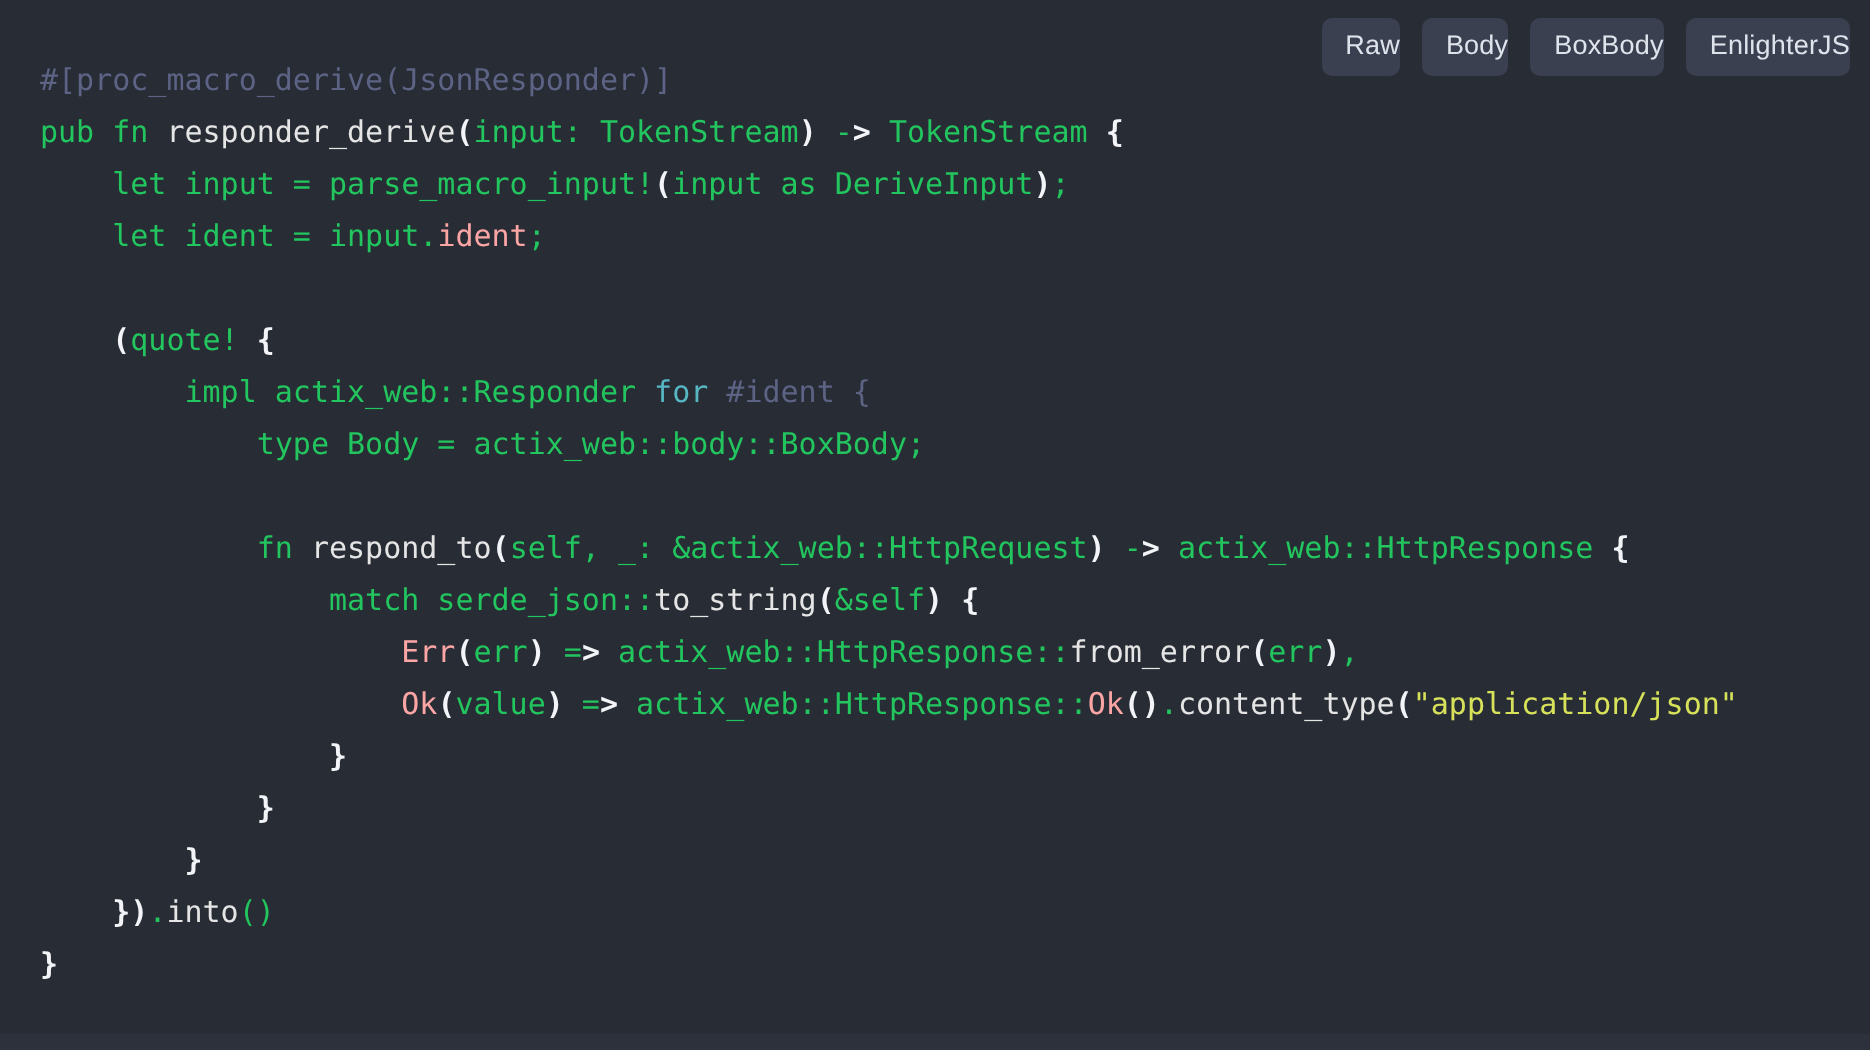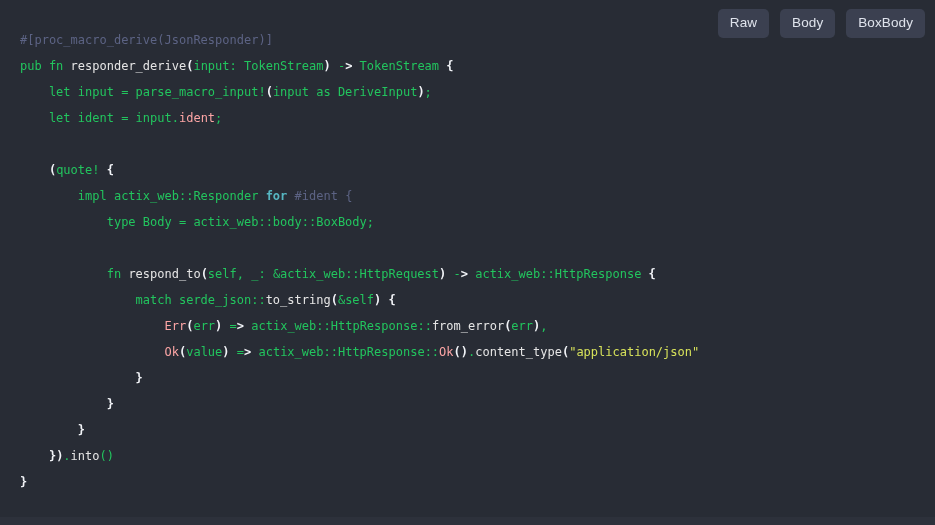--- a/index.html
+++ b/index.html
@@ -45,63 +45,64 @@
     z-index: 10;
   }
   .tool-btn {
     background: #3b4050;
     color: #dfe3ec;
     border: none;
     border-radius: 5px;
     font-family: "Liberation Sans", sans-serif;
     font-size: 13.5px;
     line-height: 1;
-    padding: 7px 12px 8px 12px;
+    padding: 7px 0 8px 12px;
     cursor: pointer;
     white-space: nowrap;
     letter-spacing: 0.1px;
   }
 
   
   #code {
     position: absolute;
     top: 27px;
     left: 20px;
     width: 915px;
     overflow: hidden;
     white-space: pre;
     font-family: "DejaVu Sans Mono", "Liberation Mono", monospace;
-    font-size: 12px;
+    font-size: 15px;
     line-height: 26px;
     color: #c8ccd4;
     -webkit-font-smoothing: antialiased;
   }
   .ln {
     height: 26px;
     white-space: pre;
     overflow: hidden;
   }
 
   
   .t-plain   { color: #22c55e; }
   .t-attr    { color: #5c6384; }
   .t-fn      { color: #e5e5e5; }
-  .t-kw      { color: #56b6c2; font-weight: bold; }
+  .t-kw      { color: #56b6c2; font-weight: normal; }
   .t-punct   { color: #f2f4f8; font-weight: bold; }
   .t-str     { color: #d7e25a; }
   .t-ident   { color: #fca5a5; }
 </style>
 </head>
 <body>
 
 <div id="codebox">
 
   <div id="toolbar">
       <button class="tool-btn">Raw</button>
       <button class="tool-btn">Body</button>
       <button class="tool-btn">BoxBody</button>
+      <button class="tool-btn">EnlighterJS</button>
     </div>
 
   <div id="code"><div class="ln"><span class="t-attr">#[proc_macro_derive(JsonResponder)]</span></div><div class="ln"><span class="t-plain">pub fn </span><span class="t-fn">responder_derive</span><span class="t-punct">(</span><span class="t-plain">input: TokenStream</span><span class="t-punct">)</span><span class="t-plain"> -</span><span class="t-punct">&gt;</span><span class="t-plain"> TokenStream </span><span class="t-punct">{</span></div><div class="ln"><span class="t-plain">    let input = parse_macro_input!</span><span class="t-punct">(</span><span class="t-plain">input as DeriveInput</span><span class="t-punct">)</span><span class="t-plain">;</span></div><div class="ln"><span class="t-plain">    let ident = input.</span><span class="t-ident">ident</span><span class="t-plain">;</span></div><div class="ln">&nbsp;</div><div class="ln"><span class="t-plain">    </span><span class="t-punct">(</span><span class="t-plain">quote! </span><span class="t-punct">{</span></div><div class="ln"><span class="t-plain">        impl actix_web::Responder </span><span class="t-kw">for</span><span class="t-plain"> </span><span class="t-attr">#ident {</span></div><div class="ln"><span class="t-plain">            type Body = actix_web::body::BoxBody;</span></div><div class="ln">&nbsp;</div><div class="ln"><span class="t-plain">            fn </span><span class="t-fn">respond_to</span><span class="t-punct">(</span><span class="t-plain">self, _: &amp;actix_web::HttpRequest</span><span class="t-punct">)</span><span class="t-plain"> -</span><span class="t-punct">&gt;</span><span class="t-plain"> actix_web::HttpResponse </span><span class="t-punct">{</span></div><div class="ln"><span class="t-plain">                match serde_json::</span><span class="t-fn">to_string</span><span class="t-punct">(</span><span class="t-plain">&amp;self</span><span class="t-punct">)</span><span class="t-plain"> </span><span class="t-punct">{</span></div><div class="ln"><span class="t-plain">                    </span><span class="t-ident">Err</span><span class="t-punct">(</span><span class="t-plain">err</span><span class="t-punct">)</span><span class="t-plain"> =</span><span class="t-punct">&gt;</span><span class="t-plain"> actix_web::HttpResponse::</span><span class="t-fn">from_error</span><span class="t-punct">(</span><span class="t-plain">err</span><span class="t-punct">)</span><span class="t-plain">,</span></div><div class="ln"><span class="t-plain">                    </span><span class="t-ident">Ok</span><span class="t-punct">(</span><span class="t-plain">value</span><span class="t-punct">)</span><span class="t-plain"> =</span><span class="t-punct">&gt;</span><span class="t-plain"> actix_web::HttpResponse::</span><span class="t-ident">Ok</span><span class="t-punct">()</span><span class="t-plain">.</span><span class="t-fn">content_type</span><span class="t-punct">(</span><span class="t-str">"application/json"</span></div><div class="ln"><span class="t-plain">                </span><span class="t-punct">}</span></div><div class="ln"><span class="t-plain">            </span><span class="t-punct">}</span></div><div class="ln"><span class="t-plain">        </span><span class="t-punct">}</span></div><div class="ln"><span class="t-plain">    </span><span class="t-punct">})</span><span class="t-plain">.</span><span class="t-fn">into</span><span class="t-plain">()</span></div><div class="ln"><span class="t-punct">}</span></div></div>
 
   <div id="bottom-strip"></div>
 
 </div>
 
 </body></html>

